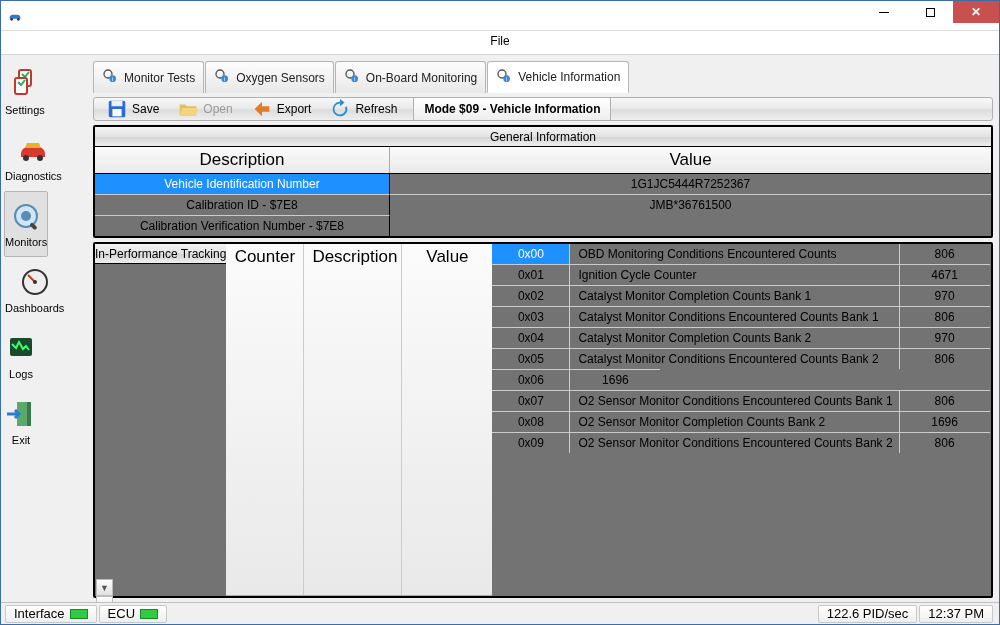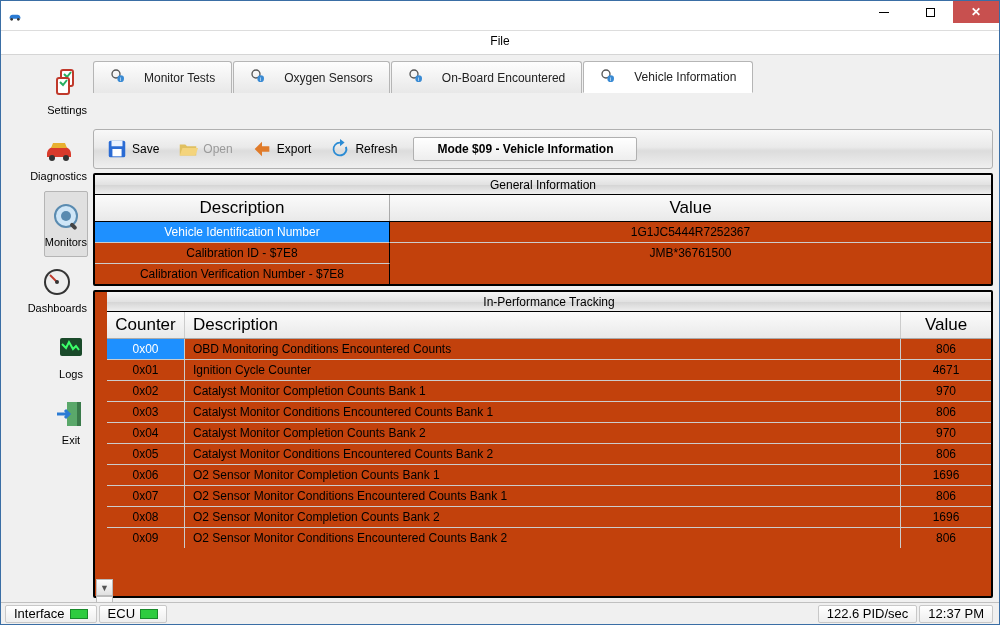--- a/index.html
+++ b/index.html
@@ -55,21 +55,21 @@
     background:#f0f0f0;
     overflow:hidden;
   }
   
   .sidebar {
     width: 90px;
     background:#f0f0f0;
     border-right: none;
     display:flex;
     flex-direction:column;
-    align-items:flex-end;
+    align-items:flex-start;
     padding-top:4px;
   }
   .side-item {
     height: 66px;
     display:flex;
     flex-direction:column;
     align-items:center;
     justify-content:center;
     font-size:11px;
     cursor:default;
@@ -99,71 +99,69 @@
   
   .tabstrip {
     display:flex;
     align-items:flex-end;
     height: 34px;
   }
   .tab {
     display:flex;
     align-items:center;
     height:32px;
-    padding: 0 16px;
+    padding: 0 8px;
     border:1px solid #b5b5b5;
     border-bottom:none;
     background: linear-gradient(#fdfdfd,#e8e8e8);
     margin-right:1px;
     border-radius: 3px 3px 0 0;
     color:#222;
     cursor:default;
-    gap:12px;
   }
   .tab.active {
     background:#fff;
     border-bottom:1px solid #fff;
     position:relative;
     z-index:2;
   }
   .tab svg { width:16px; height:16px; margin-right:6px; }
   .toolbar {
     display:flex;
     align-items:center;
-    height:40px;
+    height:24px;
     padding: 0 4px;
     background: linear-gradient(#f8f8f8 0%, #eaeaea 45%, #dcdcdc 55%, #efefef 100%);
     border:1px solid #b0b0b0;
     border-radius: 3px;
-    margin-top: 32px;
   }
   .tool-btn {
     display:flex;
     align-items:center;
     height:34px;
     padding: 0 8px;
     margin-right:2px;
     border-radius:3px;
     cursor:default;
   }
   .tool-btn.disabled { color:#9a9a9a; }
   .tool-btn svg { width:22px; height:22px; margin-right:4px; }
   .tool-mode {
     margin-left:6px;
-    padding:4px 23px;
+    padding:4px 10px;
     border:1px solid #b0b0b0;
     background: linear-gradient(#fff,#eee);
     border-radius:2px;
     font-weight:bold;
   }
   
   .section {
     border:2px solid #000;
     border-radius:2px;
-    background:#c2410c;
+    background:#737373;
     display:flex;
     flex-direction:column;
   }
   .section-title {
     height:20px;
     display:flex;
     align-items:center;
     justify-content:center;
     font-size:12px;
     background: linear-gradient(#f4f4f4 0%, #e2e2e2 50%, #d4d4d4 51%, #eeeeee 100%);
@@ -197,22 +195,21 @@
   
   .ipt-wrap {
     flex:1;
     display:flex;
     min-height:0;
   }
   .ipt {
     flex:1;
     min-height:0;
     display:flex;
-    flex-direction:column;
-    padding-left:12px;
+    flex-direction:row;
   }
   .ipt .grid-header .cell, .ipt .grid-row .cell { border-right:1px solid #ccc; }
   .ipt .cell.counter { width:78px; text-align:center; }
   .ipt .cell.desc    { flex:1; text-align:left; padding-left:8px; }
   .ipt .cell.val     { width:90px; text-align:center; border-right:none; }
   .ipt .grid-header { border-bottom:1px solid #aaa; }
   .ipt-body {
     overflow:hidden;
   }
   .ipt .grid-row.selected .cell.counter {
@@ -382,21 +379,21 @@
             </svg></span>
           <span>Oxygen Sensors</span>
         </div>
         <div class="tab">
           <span><svg viewBox="0 0 24 24">
               <circle cx="9" cy="9" r="6" fill="none" stroke="#555" stroke-width="2"></circle>
               <path d="M13 13l5 5" stroke="#555" stroke-width="2"></path>
               <circle cx="16" cy="16" r="5" fill="#3a8bd4"></circle>
               <text x="16" y="19" font-size="8" text-anchor="middle" fill="#fff">i</text>
             </svg></span>
-          <span>On-Board Encountered</span>
+          <span>On-Board Monitoring</span>
         </div>
         <div class="tab active">
           <span><svg viewBox="0 0 24 24">
               <circle cx="9" cy="9" r="6" fill="none" stroke="#555" stroke-width="2"></circle>
               <path d="M13 13l5 5" stroke="#555" stroke-width="2"></path>
               <circle cx="16" cy="16" r="5" fill="#3a8bd4"></circle>
               <text x="16" y="19" font-size="8" text-anchor="middle" fill="#fff">i</text>
             </svg></span>
           <span>Vehicle Information</span>
         </div>
@@ -488,21 +485,20 @@
               <div class="cell desc">Catalyst Monitor Completion Counts Bank 2</div>
               <div class="cell val">970</div>
             </div>
             <div class="grid-row">
               <div class="cell counter key">0x05</div>
               <div class="cell desc">Catalyst Monitor Conditions Encountered Counts Bank 2</div>
               <div class="cell val">806</div>
             </div>
             <div class="grid-row">
               <div class="cell counter key">0x06</div>
-              <div class="cell desc">O2 Sensor Monitor Completion Counts Bank 1</div>
               <div class="cell val">1696</div>
             </div>
             <div class="grid-row">
               <div class="cell counter key">0x07</div>
               <div class="cell desc">O2 Sensor Monitor Conditions Encountered Counts Bank 1</div>
               <div class="cell val">806</div>
             </div>
             <div class="grid-row">
               <div class="cell counter key">0x08</div>
               <div class="cell desc">O2 Sensor Monitor Completion Counts Bank 2</div>

